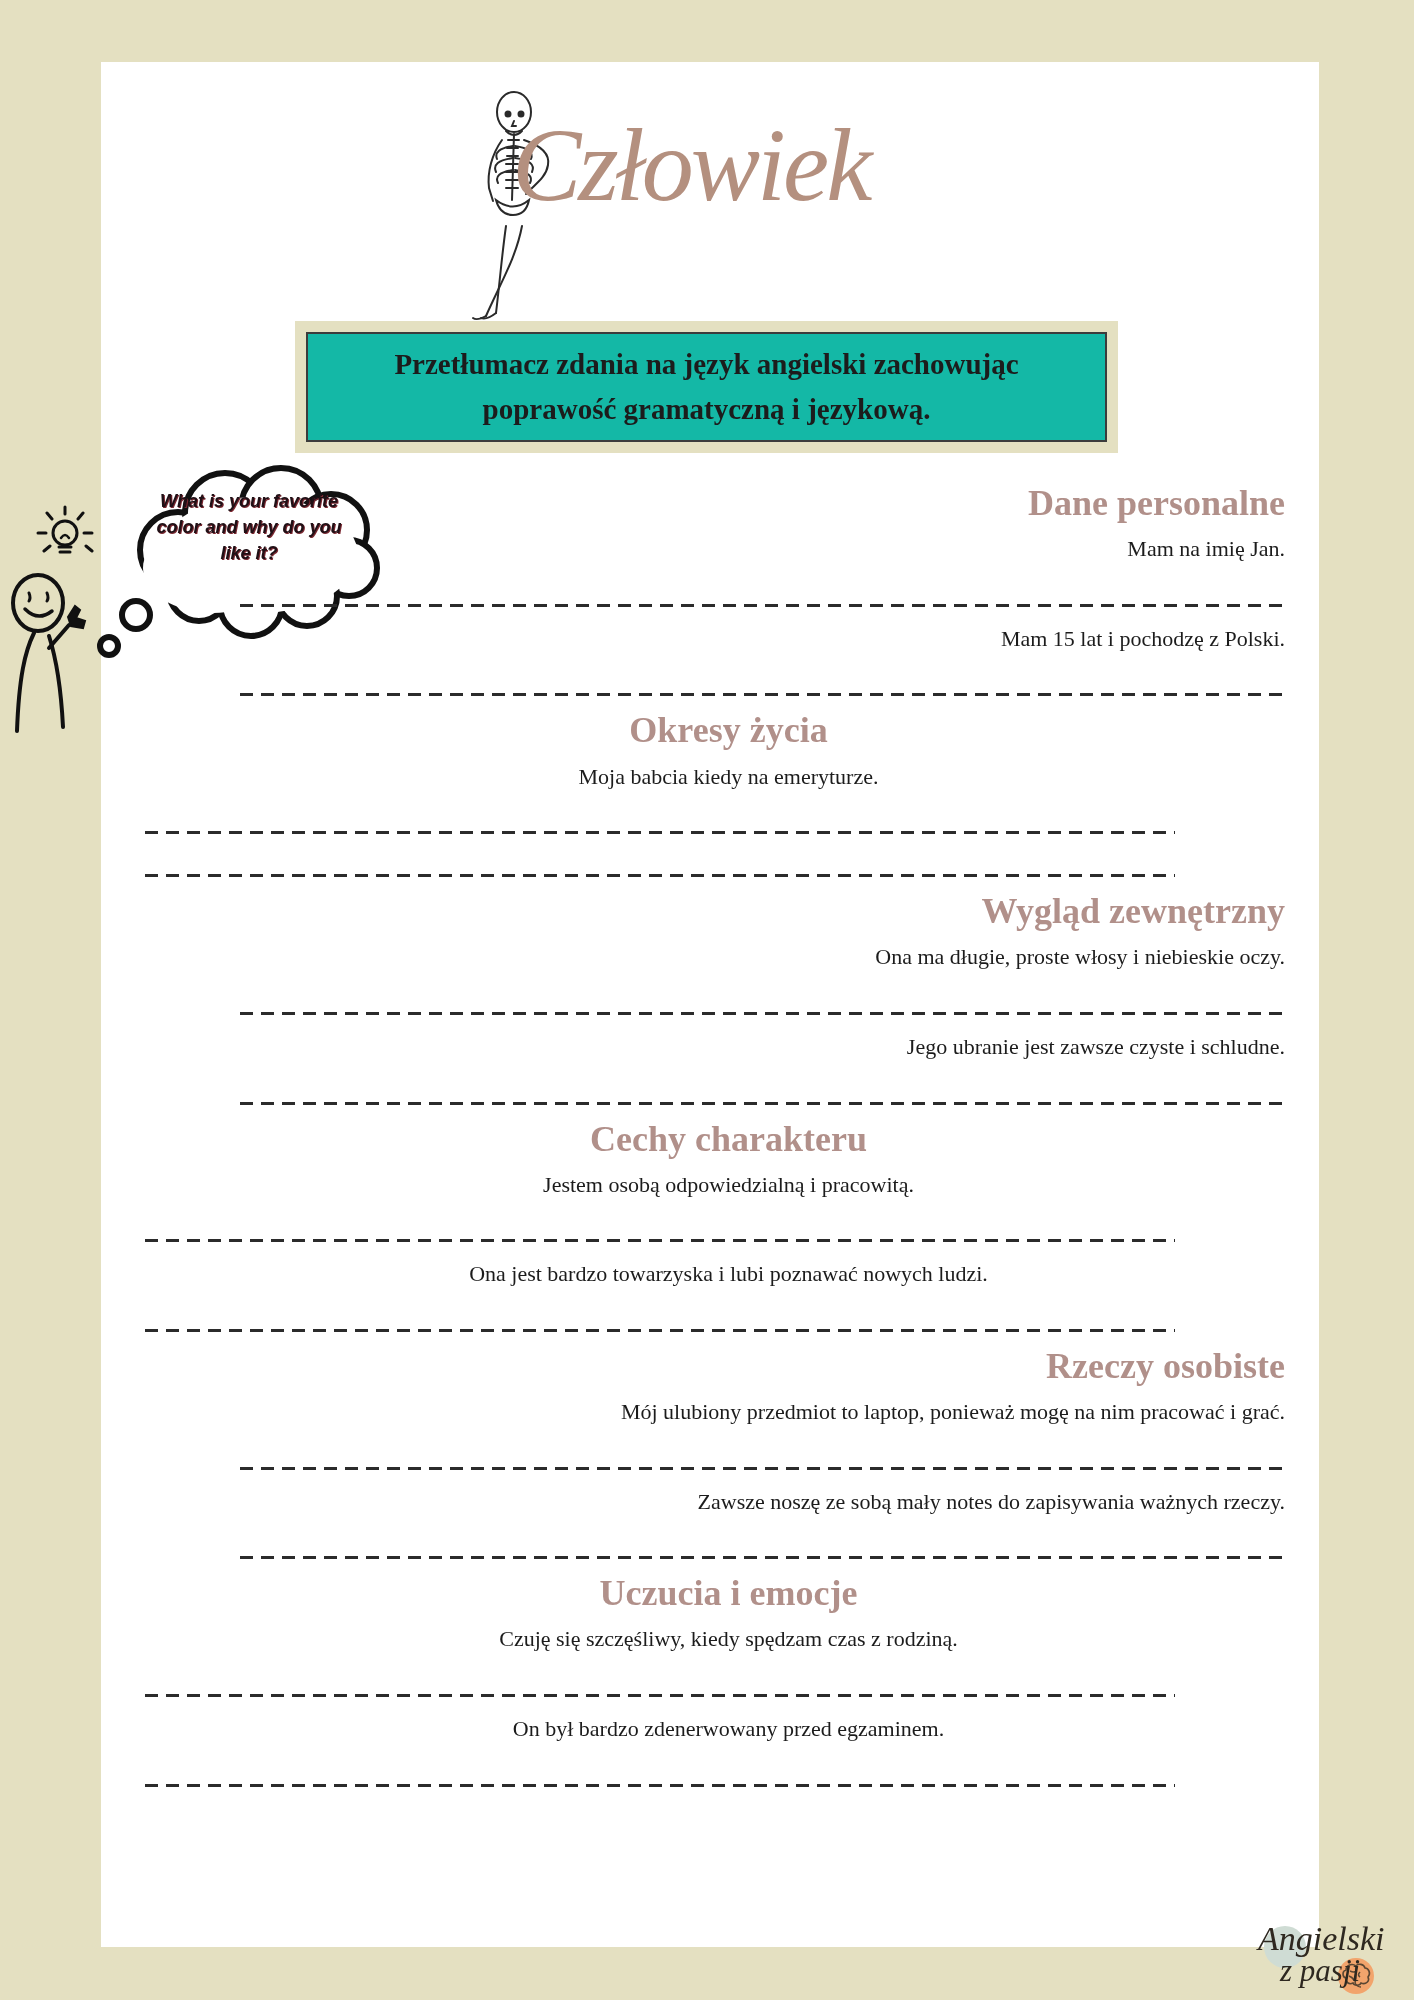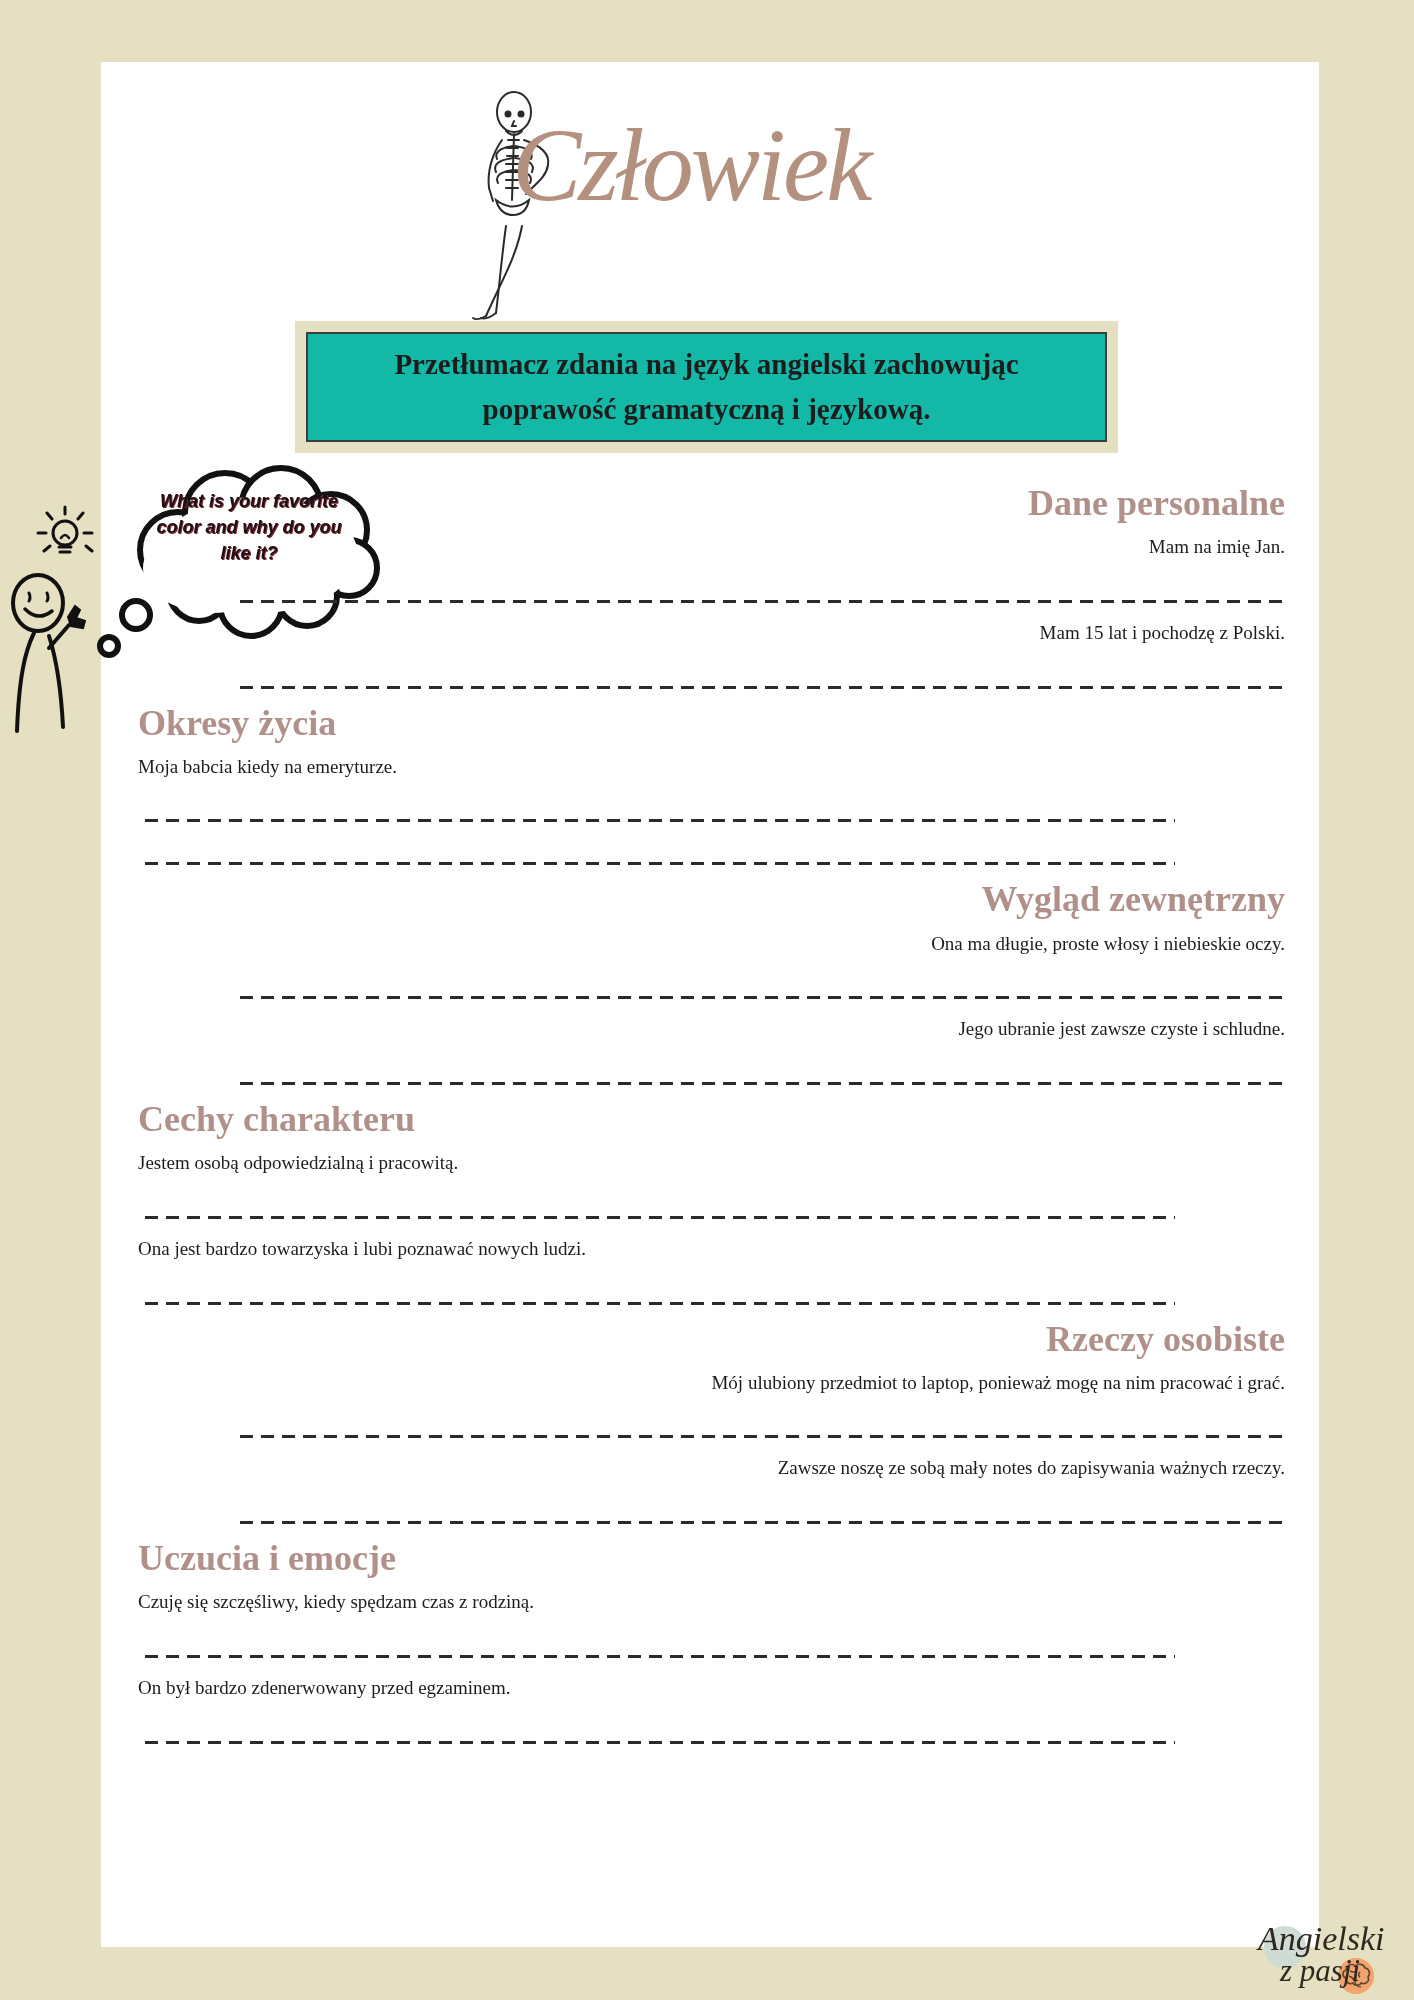--- a/index.html
+++ b/index.html
@@ -39,27 +39,27 @@
     text-shadow:1px 1px 0 #7a2730;
   }
   .stickman{position:absolute;left:2px;top:505px;width:118px;height:228px;}
   
   .sections{position:absolute;left:101px;top:482px;width:1218px;}
   .section{margin:0 0 13px 0;}
   .section-title{
     margin:0 0 10px 0;font-size:36px;line-height:1.2;font-weight:bold;
     color:#b1908a;
   }
-  .sentence{margin:0;font-size:19px;line-height:1.3;}
+  .sentence{margin:0;font-size:22px;line-height:1.3;}
   .dashline{
     height:3px;margin:40px 0 18px 0;
     background:repeating-linear-gradient(90deg,#2b2b2b 0 13px,transparent 13px 21px);
   }
   .dashline.last{margin-bottom:0;}
-  .section.left .section-title,.section.left .sentence{padding-left:37px;text-align:left;}
+  .section.left .section-title,.section.left .sentence{padding-left:37px;text-align:center;}
   .section.left .dashline{margin-left:44px;margin-right:144px;}
   .section.right .section-title,.section.right .sentence{padding-right:34px;text-align:right;}
   .section.right .dashline{margin-left:139px;margin-right:34px;}
   
   .logo{position:absolute;left:1240px;top:1912px;width:174px;height:128px;font-style:italic;color:#2e2820;}
   .logo-circle-teal{position:absolute;left:24px;top:14px;width:42px;height:42px;border-radius:50%;background:#cfdcd4;}
   .logo-circle-orange{position:absolute;left:98px;top:46px;width:36px;height:36px;border-radius:50%;background:#f2a46c;}
   .logo-line1{position:absolute;left:18px;top:8px;font-size:34px;line-height:1.1;}
   .logo-line2{position:absolute;left:40px;top:42px;font-size:31px;line-height:1.1;}
   .brain-icon{position:absolute;left:2px;top:4px;}

